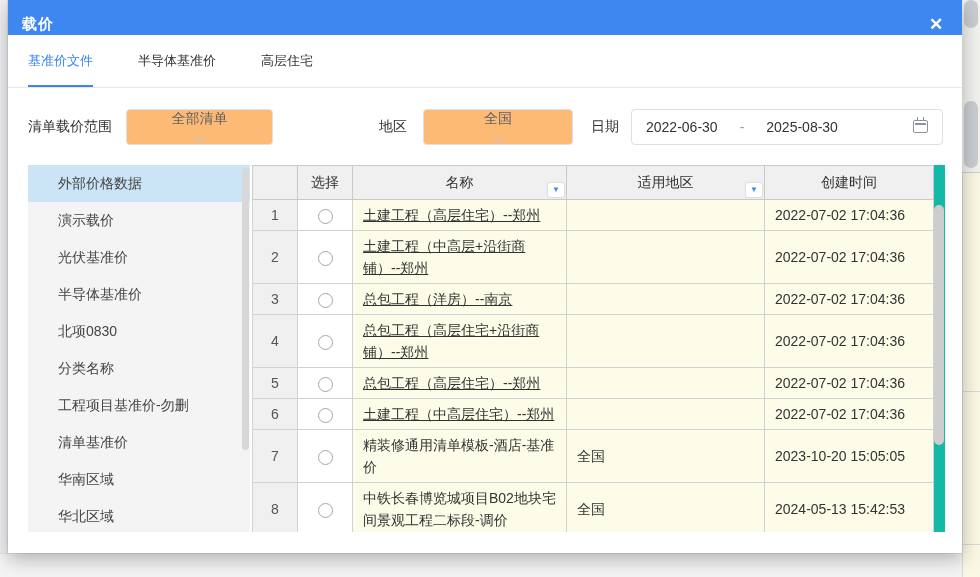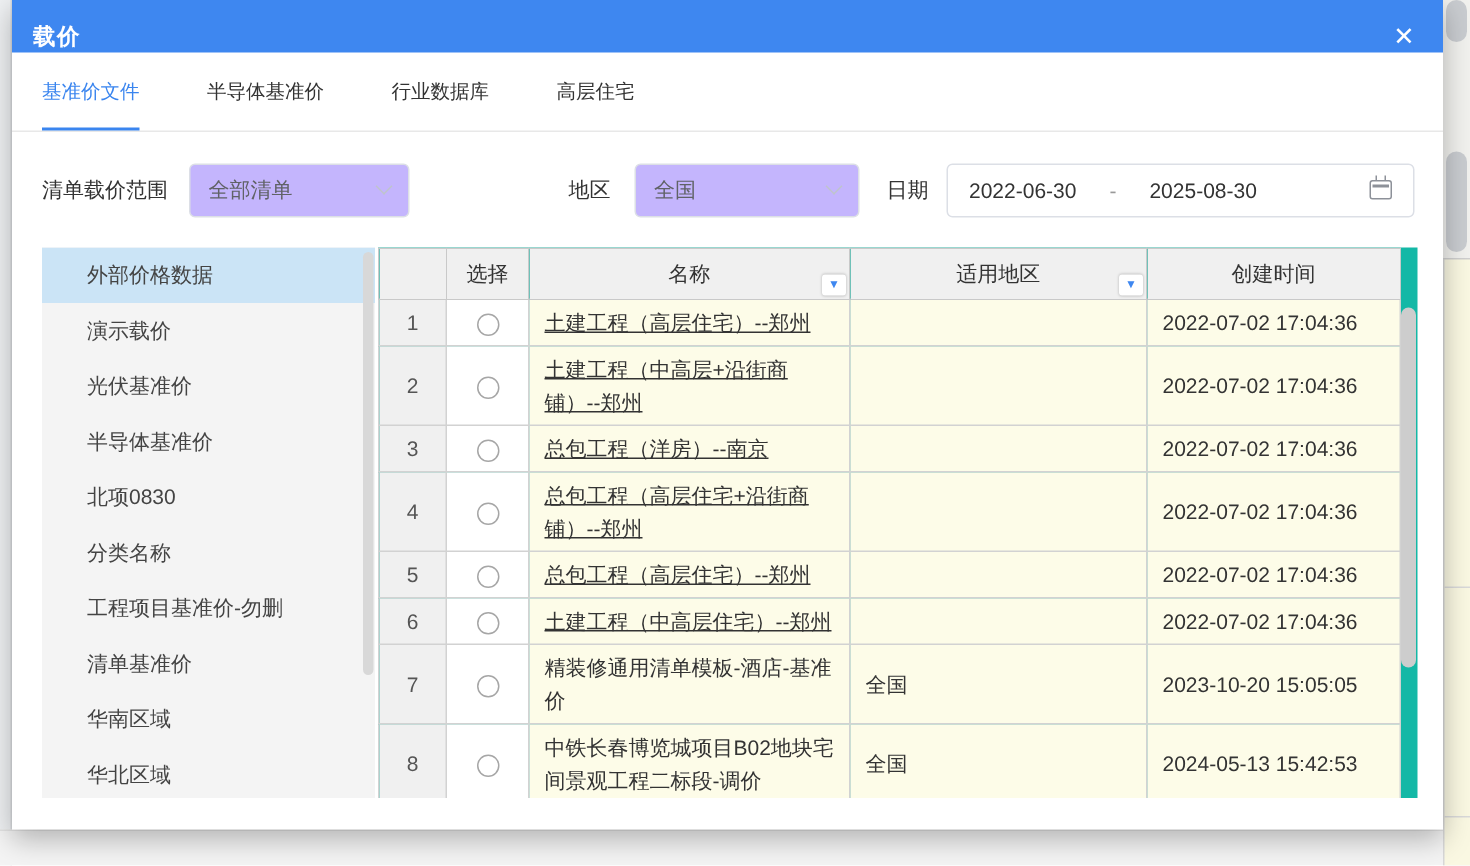--- a/index.html
+++ b/index.html
@@ -14,33 +14,33 @@
   .bg-left { position:absolute; left:0; top:0; width:8px; height:577px; background:#eff1f3; border-right:1px solid #d9dcdf; }
   .bg-bottom { position:absolute; left:0; top:553px; width:980px; height:24px; background:#f4f4f4; border-top:1px solid #e3e3e3; }
   .bg-right { position:absolute; left:962px; top:0; width:18px; height:577px; background:#f1f1ee; }
   .bg-right .sb-seg-top { position:absolute; left:2px; top:0; width:14px; height:28px; background:#c9ccd0; border-radius:7px; }
   .bg-right .sb-seg-mid { position:absolute; left:2px; top:101px; width:14px; height:67px; background:#c9ccd0; border-radius:7px; }
   .bg-right .yellow { position:absolute; left:0; top:172px; width:18px; height:405px; background:#faf8e2; border-top:1px solid #cfcfcf; border-left:1px solid #d8d8d8; }
   .bg-right .yline { position:absolute; left:0; width:18px; height:1px; background:#d9d9d9; }
 
   
   .dialog { position:absolute; left:8px; top:0; width:954px; height:553px; background:#fff; box-shadow:0 6px 18px rgba(0,0,0,.28); }
-  .hdr { position:absolute; left:0; top:0; width:100%; height:49px; background:#3e87f0; display:flex; align-items:center; padding:0 14px; }
+  .hdr { position:absolute; left:0; top:0; width:100%; height:49px; background:#3e87f0; display:flex; align-items:center; padding:0 14px;font-family:Liberation Serif, serif; }
   .hdr-title { color:#fff; font-size:15px; font-weight:bold; letter-spacing:1px; }
   .hdr-close { margin-left:auto; color:#fff; font-size:17px; font-weight:bold; width:24px; height:24px; line-height:24px; text-align:center; cursor:pointer; }
 
   
   .tabbar { position:absolute; left:0; top:35px; width:100%; height:53px; border-bottom:1px solid #e8e8e8; display:flex; align-items:stretch; padding:0 0 0 20px; background:#fff; }
   .tab { font-size:13px; color:#333; margin-right:45px; display:flex; align-items:center; border-bottom:2px solid transparent; padding-top:2px; cursor:pointer; }
   .tab.active { color:#3a85ef; border-bottom-color:#3a85ef; }
 
   
   .filterbar { position:absolute; left:0; top:88px; width:100%; height:77px; display:flex; align-items:center; padding:0 19px 0 20px; background:#fff; }
   .flabel { white-space:nowrap; color:#333; }
-  .sel { height:36px; border:1px solid #dcdfe6; border-radius:4px; background:#c4b5fd; display:flex; align-items:center; justify-content:space-between; padding:0 12px; color:#606266; cursor:pointer; }
+  .sel { height:36px; border:1px solid #dcdfe6; border-radius:4px; background:#fdba74; display:flex; align-items:center; justify-content:space-between; padding:0 12px; color:#606266; cursor:pointer;flex-direction:column; }
   .sel-scope { width:147px; margin-left:14px; }
   .sel-region { width:150px; margin-left:16px; }
   .ml-region { margin-left:106px; }
   .ml-date { margin-left:18px; }
   .chev { width:8px; height:8px; border-right:1.5px solid #bfc4cc; border-bottom:1.5px solid #bfc4cc; transform:rotate(45deg) translate(-2px,-2px); flex:none; }
   .datebox { flex:1; margin-left:12px; height:36px; border:1px solid #dcdfe6; border-radius:4px; background:#fff; display:flex; align-items:center; padding:0 14px; color:#333; cursor:pointer; }
   .date-sep { color:#999; margin:0 22px; }
   .cal { position:relative; margin-left:auto; width:15px; height:13px; border:1.5px solid #8d9199; border-radius:2px; flex:none; }
   .cal::before { content:''; position:absolute; top:-4px; left:2.5px; width:1.5px; height:3px; background:#8d9199; box-shadow:6px 0 0 #8d9199; }
   .cal::after { content:''; position:absolute; top:2px; left:1px; right:1px; height:1.5px; background:#8d9199; }
@@ -85,21 +85,20 @@
   <div class="dialog">
 
     <div class="hdr">
       <span class="hdr-title">载价</span>
       <span class="hdr-close">✕</span>
     </div>
 
     <div class="tabbar">
         <div class="tab active">基准价文件</div>
         <div class="tab">半导体基准价</div>
-        <div class="tab">行业数据库</div>
         <div class="tab">高层住宅</div>
       </div>
 
     <div class="filterbar">
       <span class="flabel">清单载价范围</span>
       <div class="sel sel-scope">
         <span>全部清单</span>
         <span class="chev"></span>
       </div>
       <span class="flabel ml-region">地区</span>

